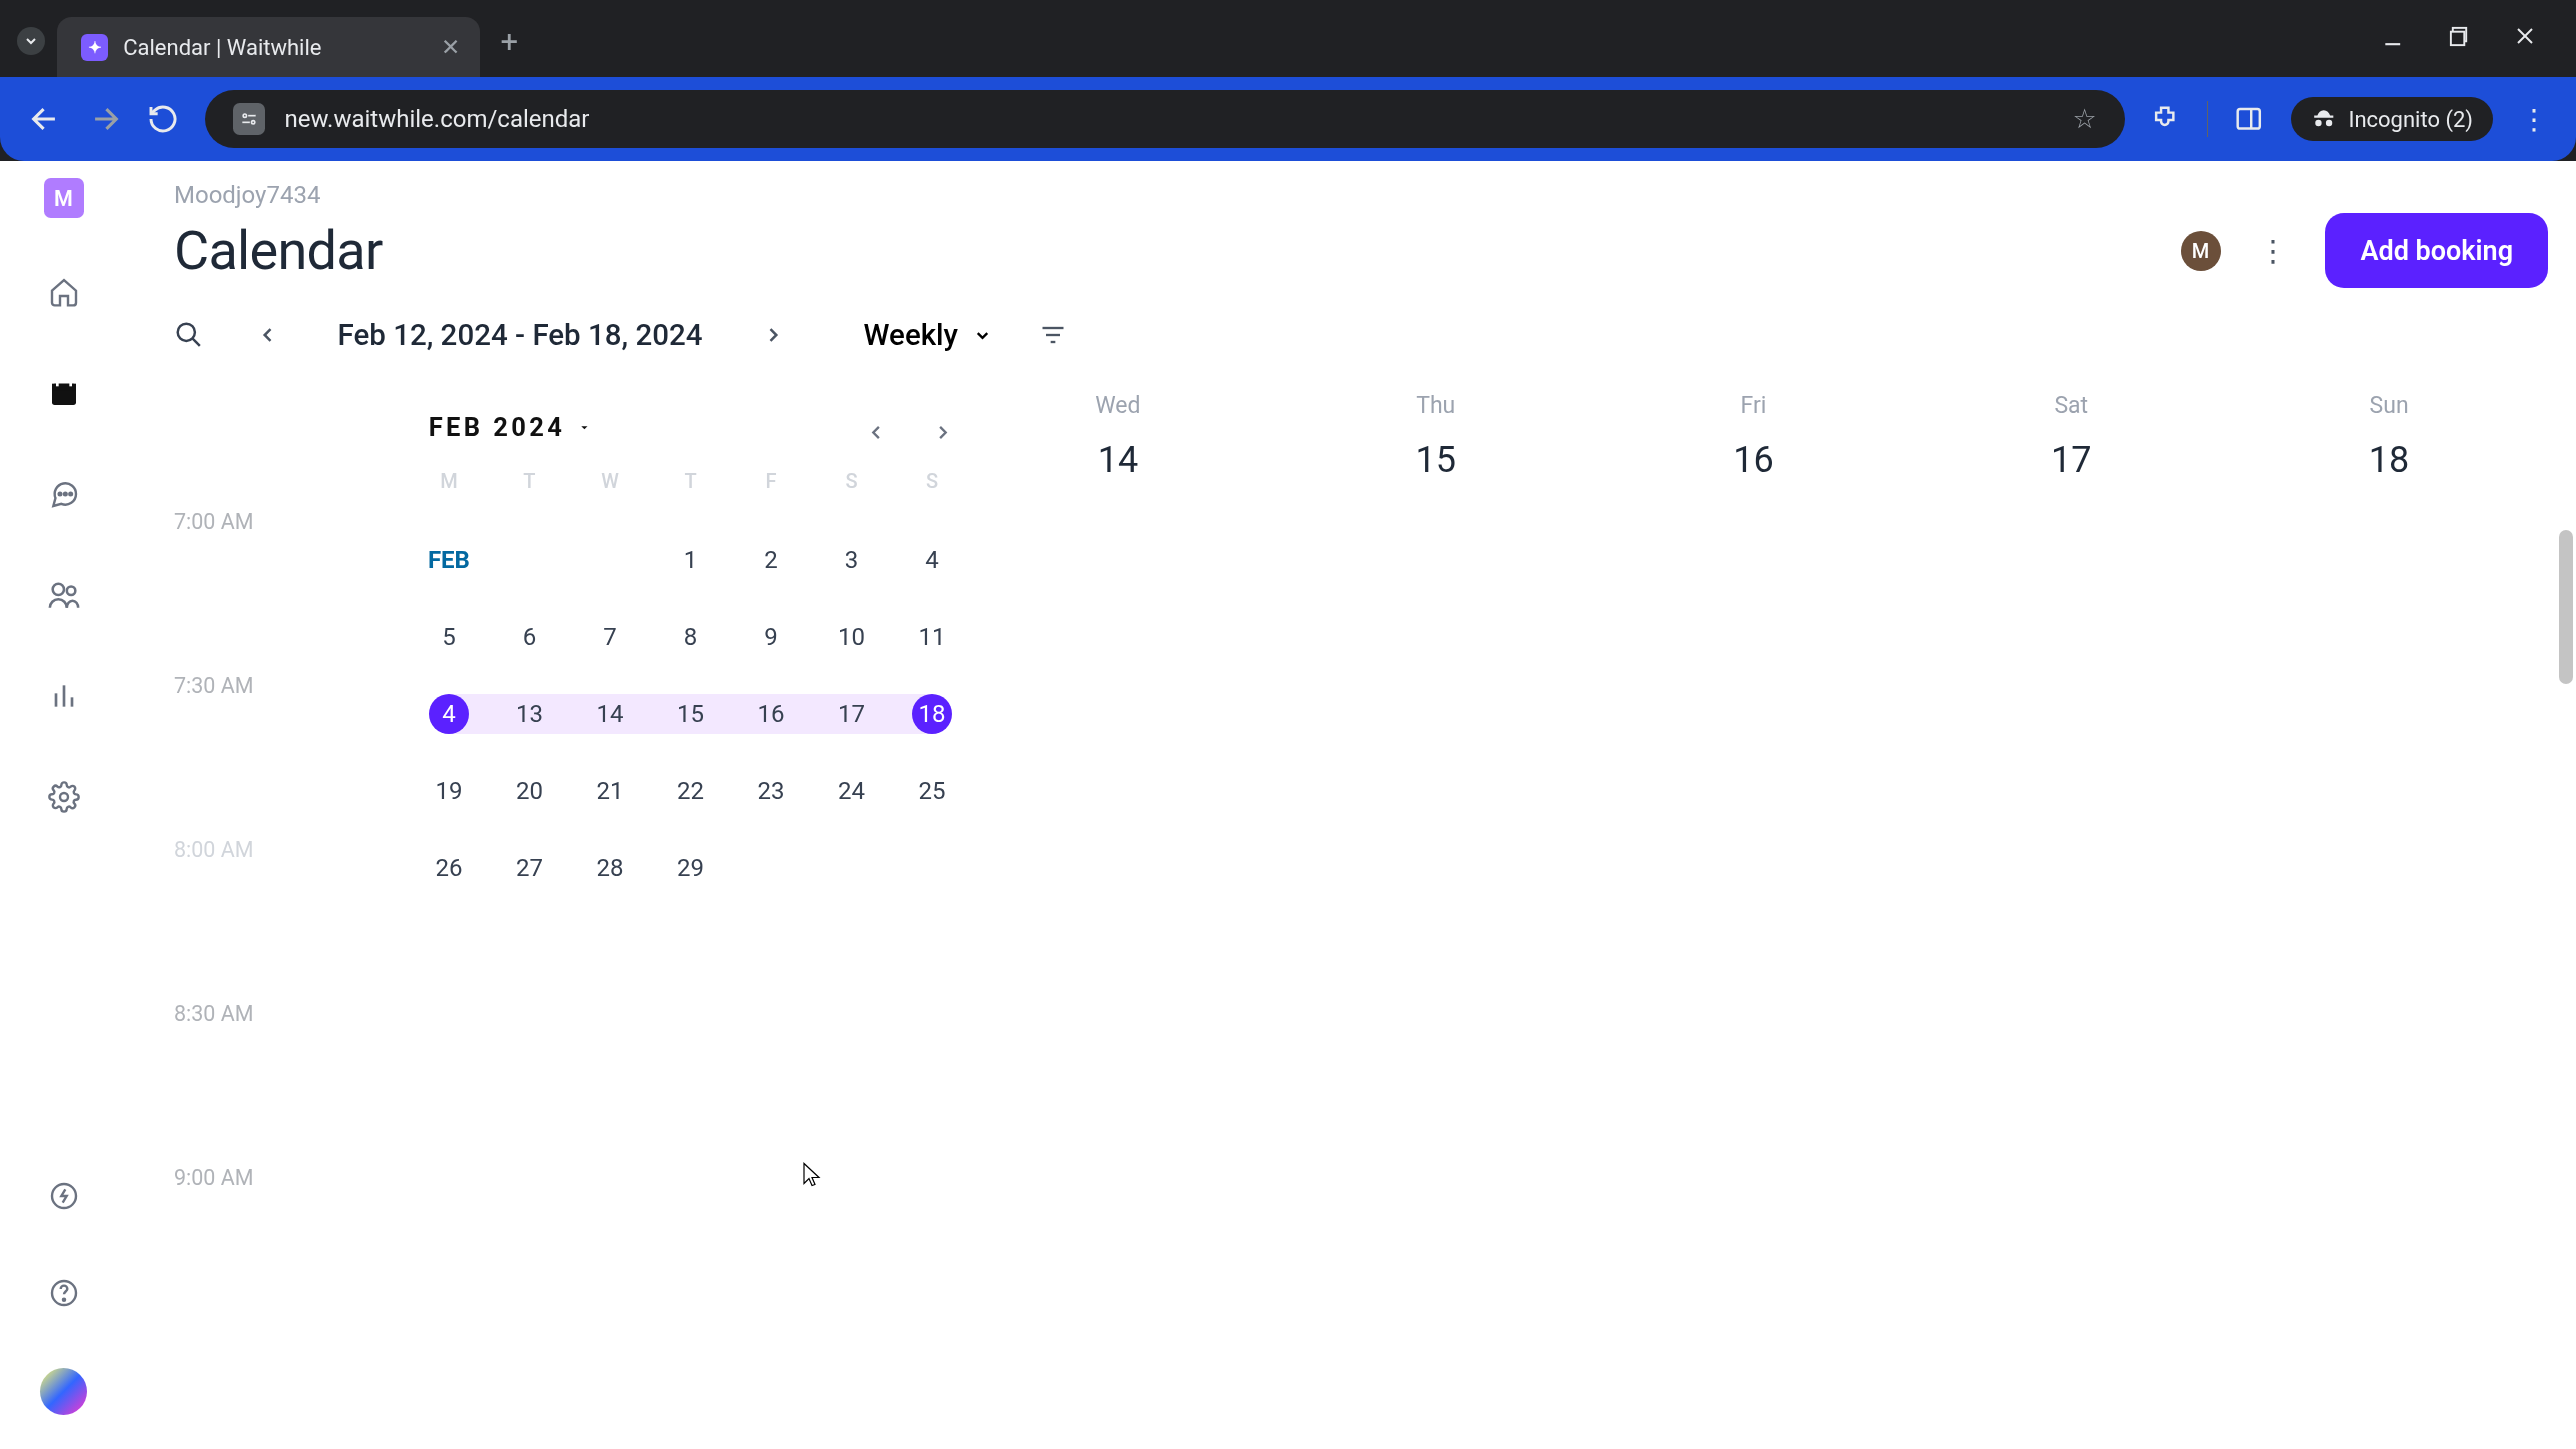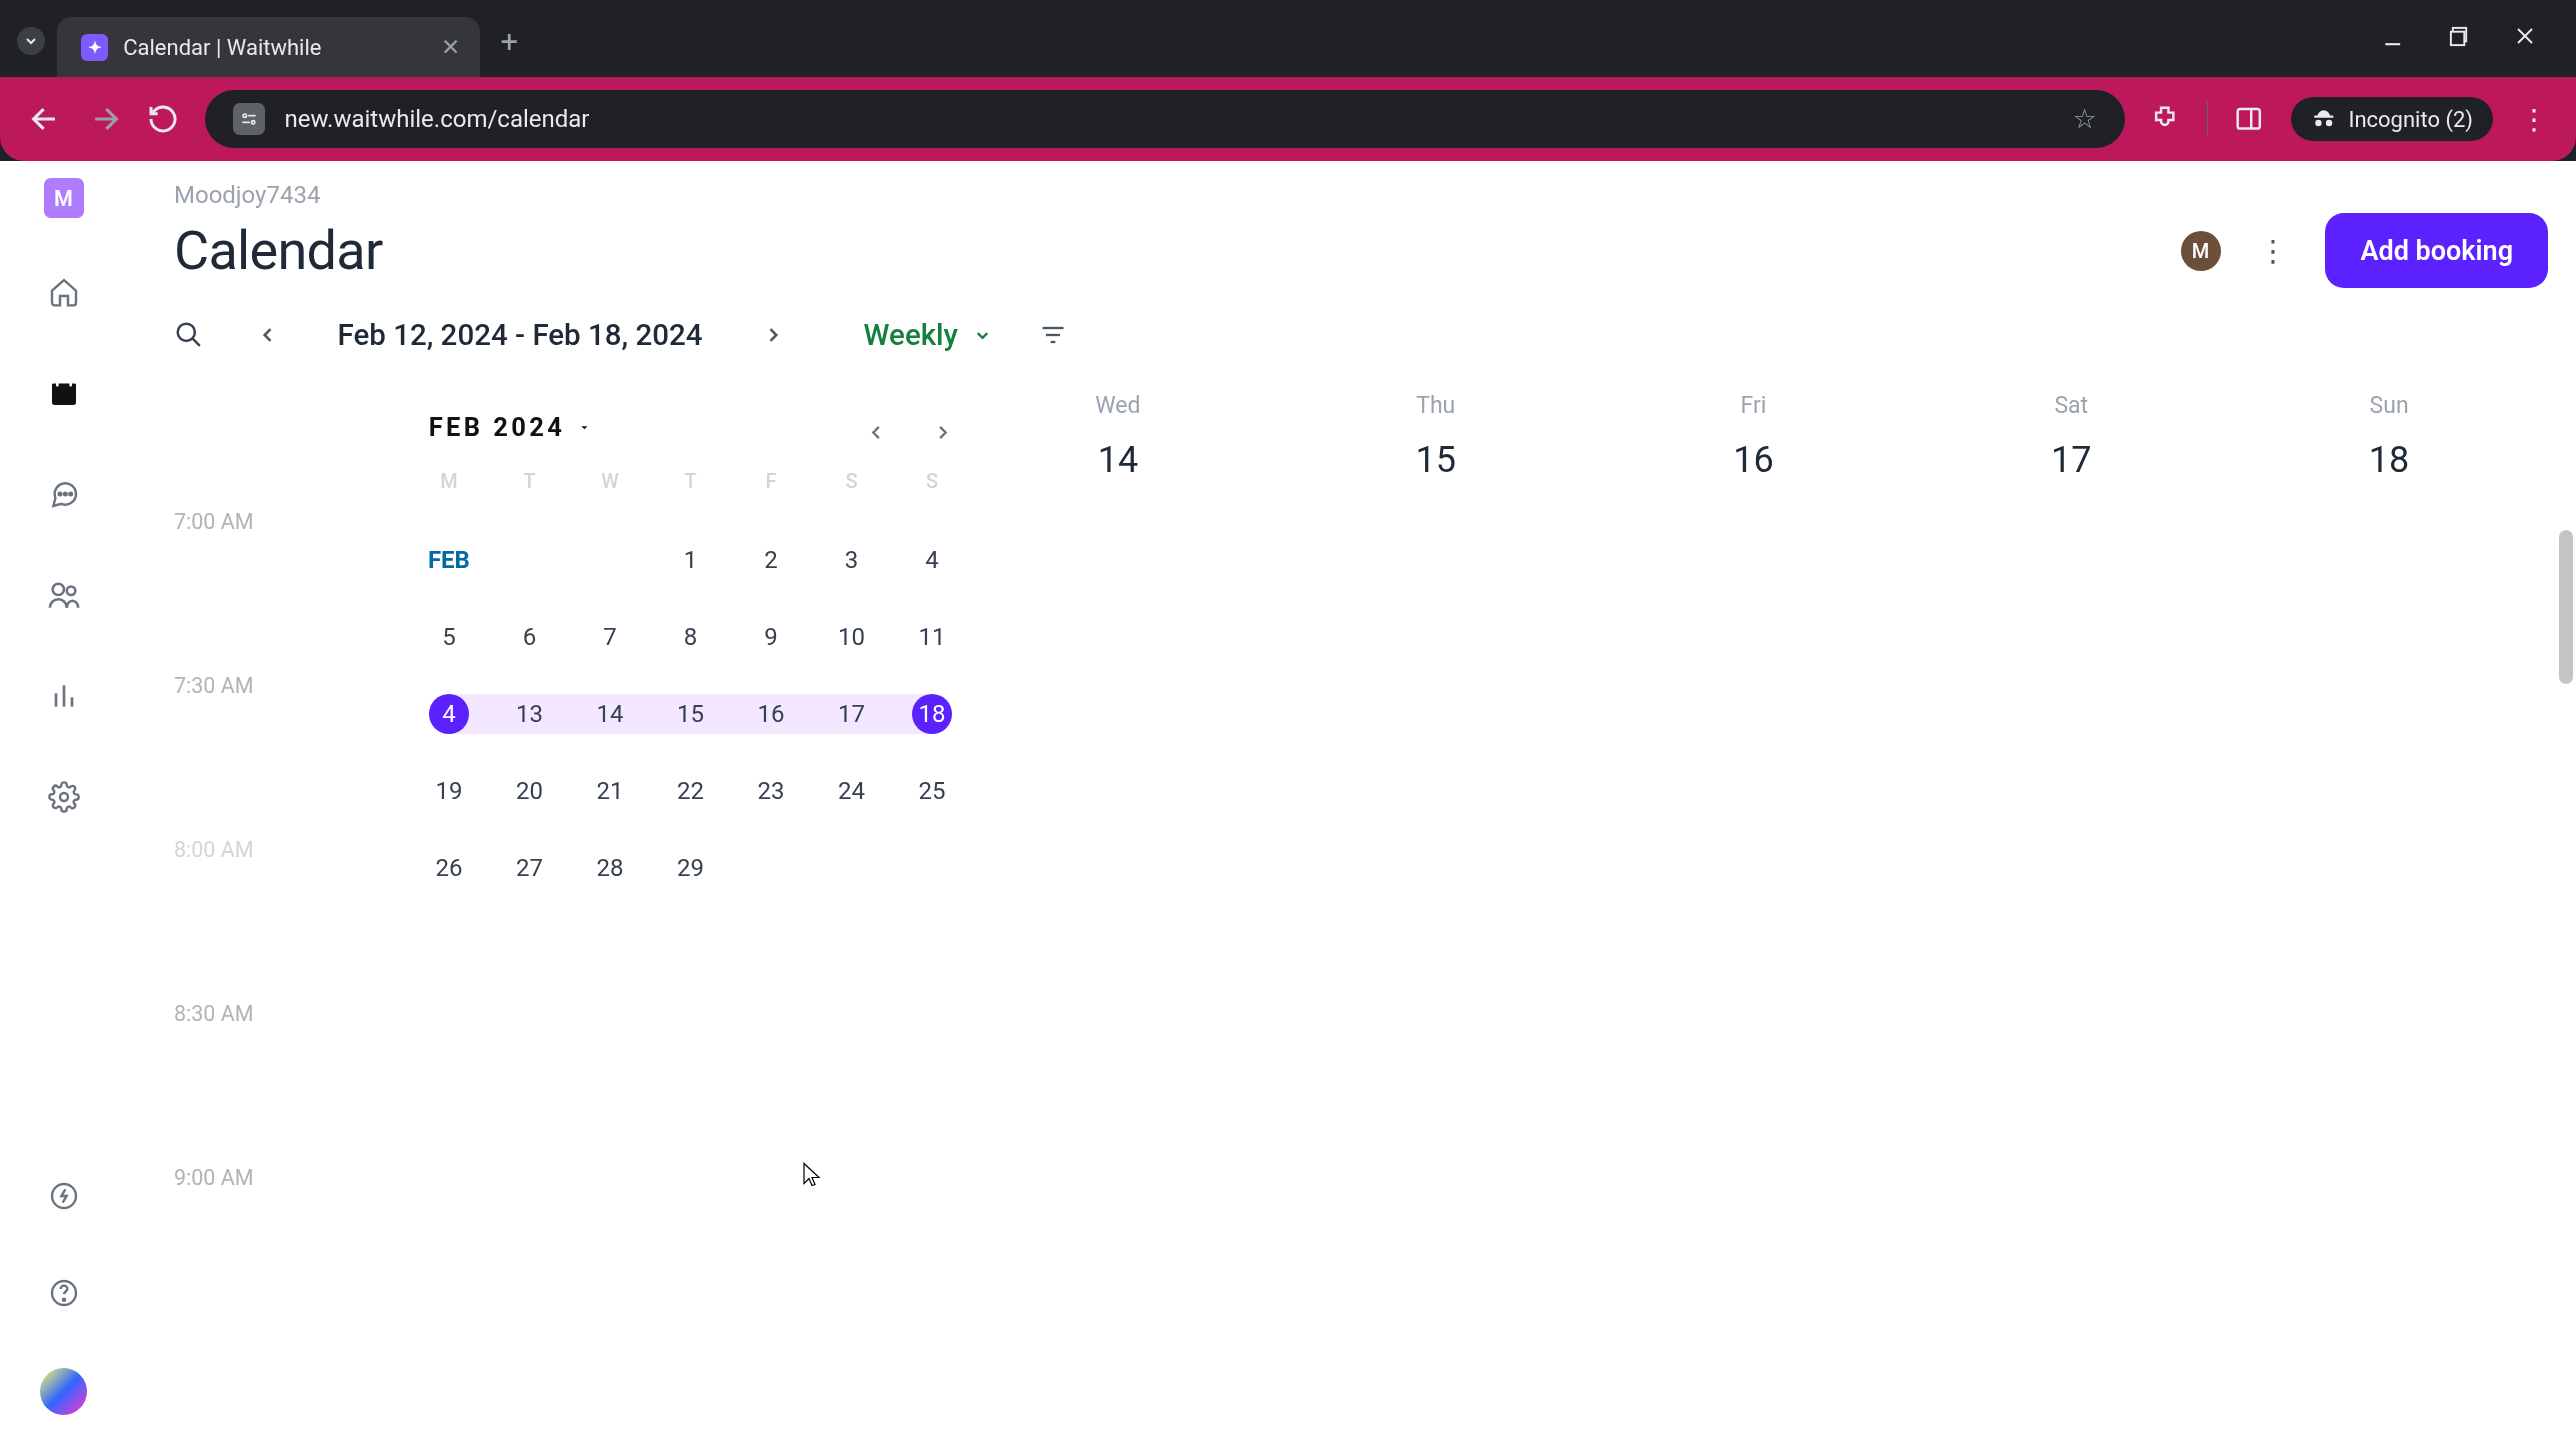--- a/index.html
+++ b/index.html
@@ -10,21 +10,21 @@
 .tab-bar { height: 77px; display: flex; align-items: flex-end; padding: 0 5.4px; }
 .tab-menu-btn { width: 28px; height: 28px; background: #3c4043; border-radius: 50%; display: flex; align-items: center; justify-content: center; margin: 0 12px 22px 12px; cursor: pointer; }
 .tab { background: #35363a; height: 60px; width: 423px; border-radius: 14.8px 14.8px 0 0; display: flex; align-items: center; padding: 0 20px 0 24px; gap: 14.8px; }
 .tab-favicon { width: 27px; height: 27px; background: #7c5cff; border-radius: 6px; display:flex; align-items:center; justify-content:center; color:#fff; font-size:16px; font-weight:700;}
 .tab-title { flex: 1; font-size: 22px; color: #e8eaed; }
 .tab-close { color: #9aa0a6; font-size: 23px; cursor: pointer; }
 .new-tab-btn { color: #9aa0a6; font-size: 31px; margin: 0 0 17px 20px; cursor: pointer; }
 .window-controls { margin-left: auto; display: flex; gap: 42px; padding: 0 34px 28px 0; align-items: center; }
 .win-ctrl { color: #e8eaed; cursor: pointer; }
 
-.addr-bar { height: 84px; background: #be185d; display: flex; align-items: center; padding: 0 28px; gap: 25.5px; border-bottom-left-radius:24px; border-bottom-right-radius:24px;}
+.addr-bar { height: 84px; background: #1d4ed8; display: flex; align-items: center; padding: 0 28px; gap: 25.5px; border-bottom-left-radius:24px; border-bottom-right-radius:24px;}
 .nav-btn { color: #9aa0a6; cursor: pointer; display:flex; }
 .nav-btn.enabled { color: #e8eaed; }
 .url-pill { flex: 1; background: #202124; height: 58px; border-radius: 29px; display: flex; align-items: center; padding: 0 28px; gap: 20px; }
 .site-ctrl { width: 32px; height: 32px; background: #5f6368; border-radius: 6.7px; display:flex; align-items:center; justify-content:center; color:#e8eaed; font-size:17.4px;}
 .url-text { color: #e8eaed; font-size: 24px; flex: 1; }
 .star-btn { color: #9aa0a6; font-size: 27px; cursor: pointer; }
 .ext-area { display: flex; align-items: center; gap: 27px; }
 .ext-divider { width: 0.7px; height: 36px; background: #5f6368; }
 .incognito-chip { display: flex; align-items: center; gap: 12px; background: #202124; padding: 9.4px 20px; border-radius: 27px; color: #e8eaed; font-size: 22px; }
 .kebab { color: #e8eaed; font-size: 28px; cursor: pointer; }
@@ -50,21 +50,21 @@
 .avatar-circle { width: 40px; height: 40px; border-radius: 50%; background: #6b4f3a; color: #fff; display: flex; align-items: center; justify-content: center; font-size: 20px; font-weight: 500; }
 .more-btn { font-size: 29.5px; color: #4b5563; cursor: pointer; padding:0 6.7px;}
 .add-booking-btn { background: #5b21ff; color: #fff; border: none; padding: 21.5px 35px; border-radius: 19px; font-size: 27px; font-weight: 600; cursor: pointer; }
 
 
 .toolbar { display: flex; align-items: center; gap: 54px; margin-bottom: 40px; }
 .tb-icon { color: #374151; cursor: pointer; }
 .range-nav { display: flex; align-items: center; gap: 60px; }
 .range-arrow { color: #4b5563; cursor: pointer; font-size: 27px; }
 .range-text { font-size: 29.5px; color: #1f2937; font-weight: 500; }
-.view-select { display: flex; align-items: center; gap: 14.8px; font-size: 29.5px; color: #15803d; font-weight:500; cursor: pointer; margin-left:27px;}
+.view-select { display: flex; align-items: center; gap: 14.8px; font-size: 29.5px; color: #000000; font-weight:500; cursor: pointer; margin-left:27px;}
 .filter-btn { color: #4b5563; cursor: pointer; font-size: 27px; margin-left: -6.7px;}
 
 
 .cal-body { display: flex; position: relative; }
 .time-col { width: 114px; padding-top: 117px; }
 .time-slot { height: 164px; color: #b0b3b8; font-size: 21.5px; }
 .time-slot.dim { color: #d1d5db; }
 .grid-area { flex: 1; position: relative; }
 .day-headers { display: flex; position: absolute; left: 671px; right: 0; top: 0;}
 .day-head { flex: 1; text-align: center; }

